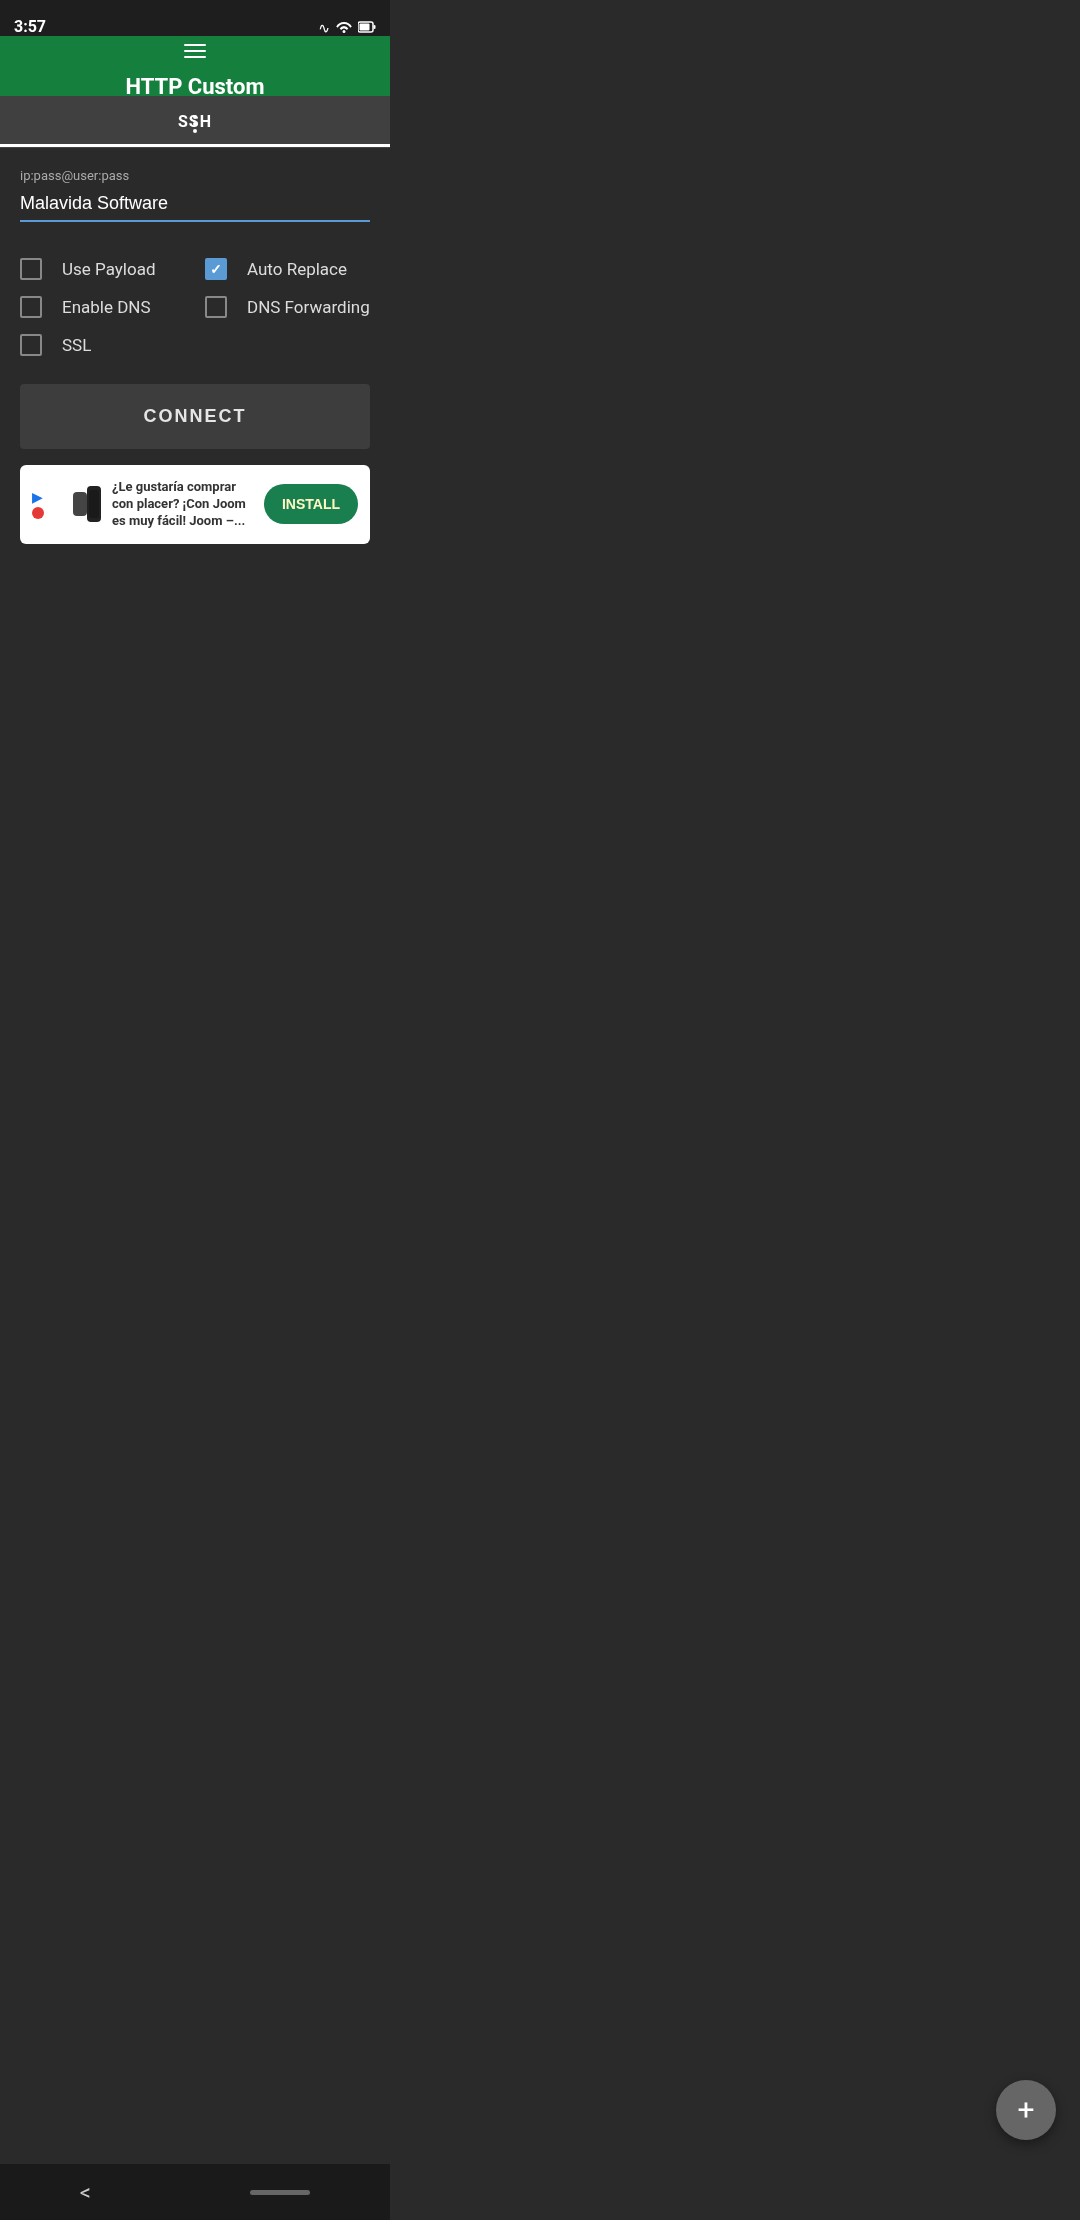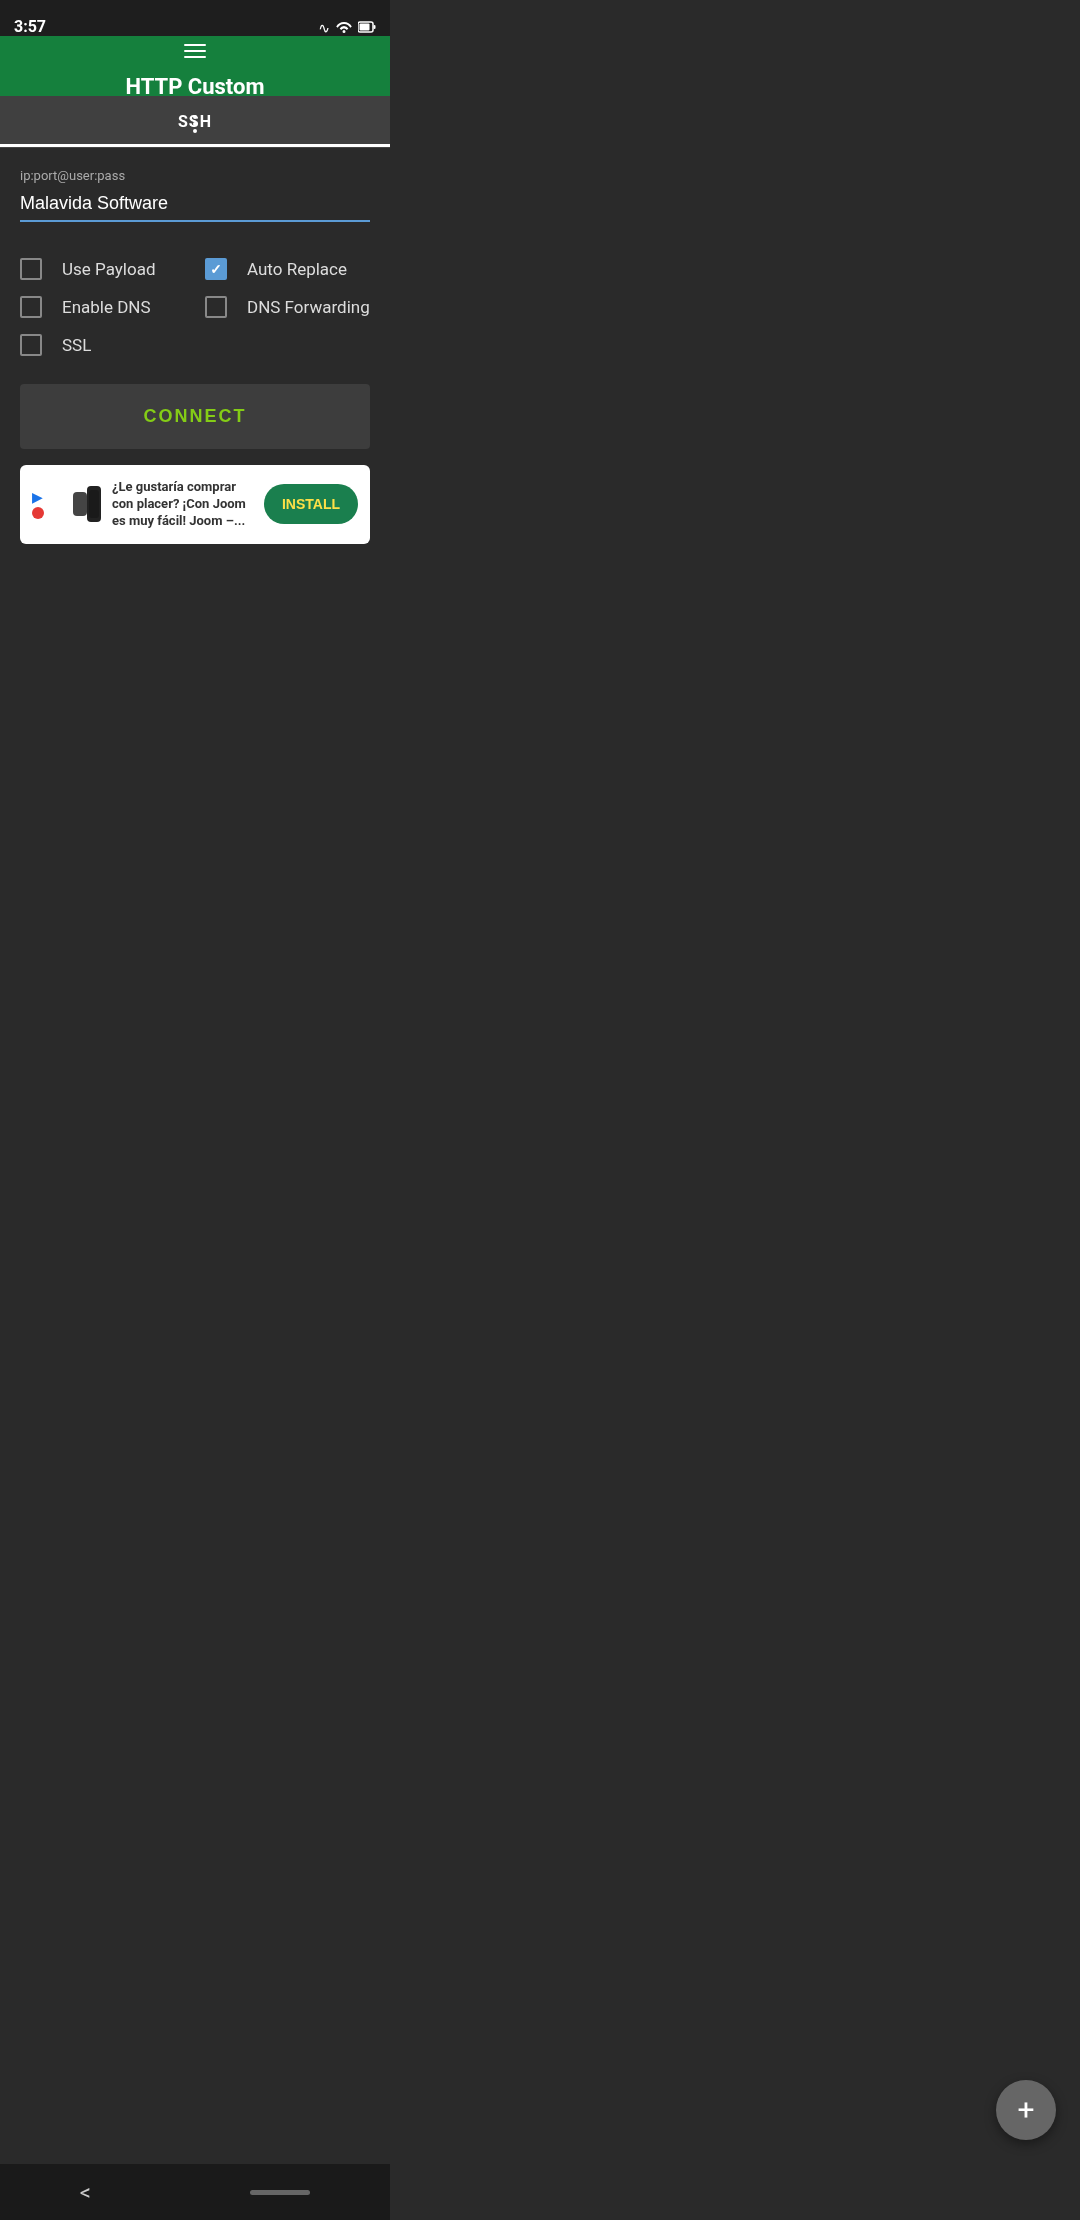--- a/index.html
+++ b/index.html
@@ -181,21 +181,21 @@
     .ssl-row {
       grid-column: 1 / 2;
     }
 
     
     .connect-button {
       width: 100%;
       background: #3d3d3d;
       border: none;
       border-radius: 4px;
-      color: #84cc16;
+      color: #e5e5e5;
       font-size: 18px;
       font-weight: bold;
       letter-spacing: 2px;
       padding: 22px 0;
       cursor: pointer;
       margin-bottom: 16px;
     }
 
     
     .ad-banner {
@@ -239,21 +239,21 @@
       flex: 1;
       font-weight: bold;
     }
     .ad-text-main {
       font-size: 13px;
       color: #333;
       line-height: 1.3;
     }
     .install-button {
       background: #1a7f4e;
-      color: #fde047;
+      color: #fef9c3;
       border: none;
       border-radius: 20px;
       padding: 12px 18px;
       font-size: 14px;
       font-weight: bold;
       cursor: pointer;
       white-space: nowrap;
     }
 
     
@@ -343,21 +343,21 @@
 <div class="tabs">
   <div class="tab active">
     <span>SSH</span>
   </div>
 </div>
 
 <div class="content">
 
   
   <div>
-    <div class="field-label">ip:port@user:pass</div>
+    <div class="field-label">ip:pass@user:pass</div>
     <input class="text-input" type="text" value="Malavida Software" style="">
   </div>
 
   
   <div class="checkbox-grid">
 
     <div class="checkbox-row">
       <div class="checkbox-box"></div>
       <span class="checkbox-label">Use Payload</span>
     </div>

